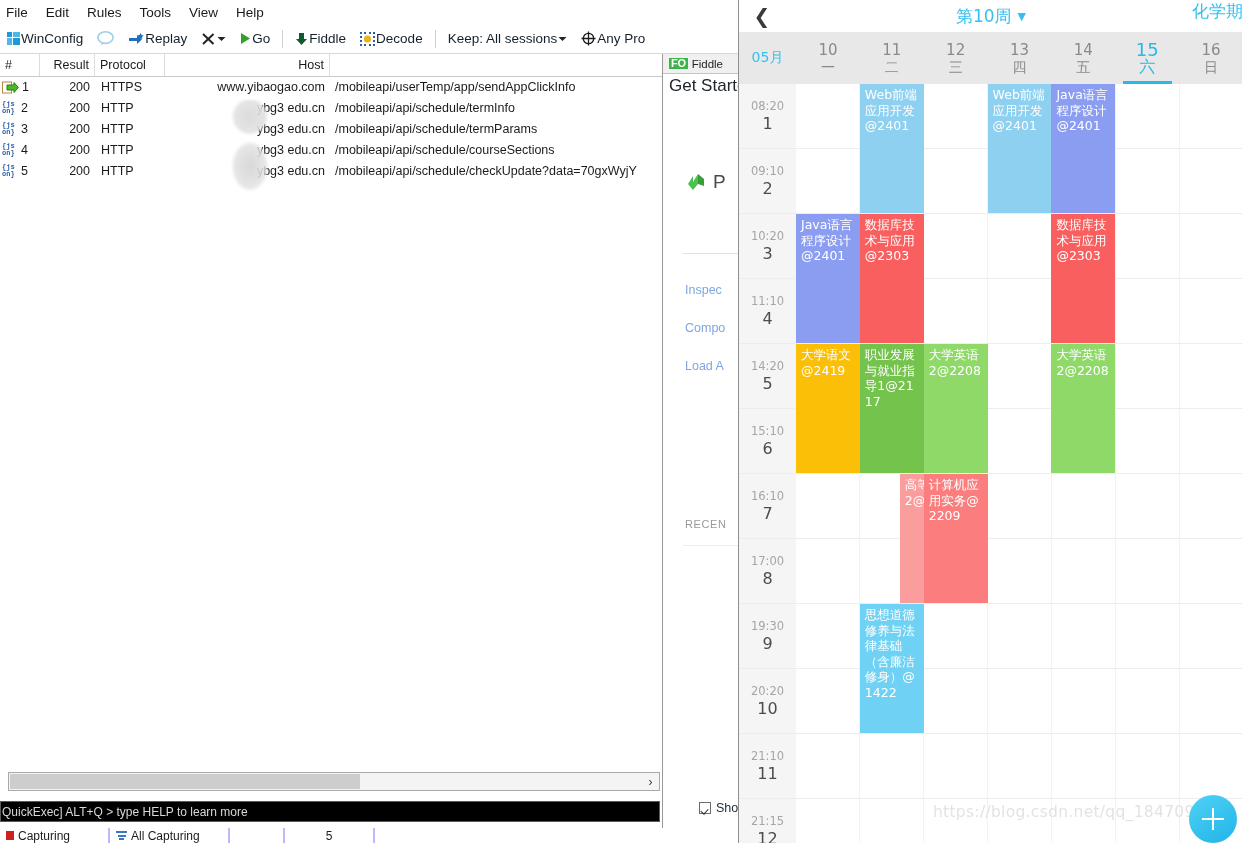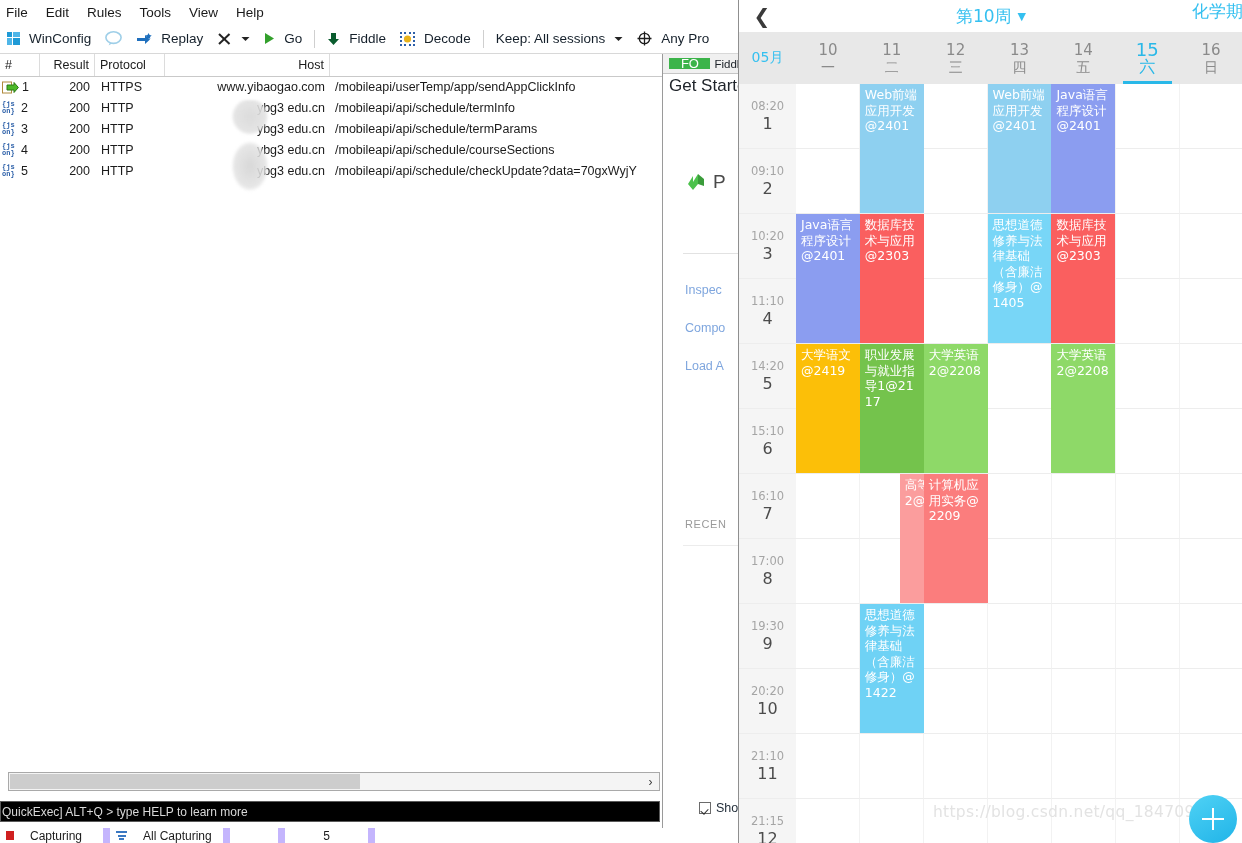--- a/index.html
+++ b/index.html
@@ -10,21 +10,21 @@
     -webkit-font-smoothing:antialiased;
   }
   
   #fiddler{position:absolute;left:0;top:0;width:740px;height:843px;background:#ffffff;overflow:hidden;}
 
   .menubar{height:24px;display:flex;align-items:center;padding-left:2px;background:#ffffff;font-size:13.5px;color:#1a1a1a;}
   .menubar .mi{padding:2px 9px;cursor:default;}
   .menubar .mi:first-child{padding-left:4px;}
 
   .toolbar{height:29px;display:flex;align-items:center;background:#ffffff;font-size:13.5px;color:#15202b;border-bottom:1px solid #d8d8d8;white-space:nowrap;}
-  .tb-item{display:flex;align-items:center;gap:9px;padding:0 7px;height:26px;cursor:default;}
+  .tb-item{display:flex;align-items:center;gap:1px;padding:0 7px;height:26px;cursor:default;}
   .tb-sep{width:1px;height:18px;background:#cfcfcf;margin:0 5px;}
   .ico{display:inline-block;flex:0 0 auto;line-height:0;}
   .winlogo{width:13px;height:13px;position:relative;}
   .winlogo i{position:absolute;background:#2ca3e0;display:block;}
   .winlogo i:nth-child(1){left:0;top:0;width:5px;height:5px;background:#1f9ad6;}
   .winlogo i:nth-child(2){left:6px;top:0;width:7px;height:5px;background:#4fb6e8;}
   .winlogo i:nth-child(3){left:0;top:6px;width:5px;height:7px;background:#4fb6e8;}
   .winlogo i:nth-child(4){left:6px;top:6px;width:7px;height:7px;background:#1f9ad6;}
 
   
@@ -59,36 +59,36 @@
 
   .bigblank{position:absolute;left:0;top:196px;width:740px;height:570px;background:#ffffff;}
 
   .hscroll{position:absolute;left:8px;top:772px;width:652px;height:19px;box-sizing:border-box;border:1px solid #a9a9a9;background:#f4f4f4;display:flex;align-items:center;}
   .hscroll .thumb{height:15px;background:#cdcdcd;width:350px;margin-left:1px;}
   .hscroll .arrow{margin-left:auto;width:17px;text-align:center;font-size:12px;color:#3a3a3a;}
 
   .quickexec{position:absolute;left:0;top:801px;width:660px;height:21px;background:#000000;color:#d8d8d8;font-size:12px;line-height:21px;padding-left:1px;box-sizing:border-box;border:1px solid #5a5a5a;overflow:hidden;}
 
   .statusbar{position:absolute;left:0;top:828px;width:740px;height:15px;display:flex;align-items:center;font-size:12px;color:#1b1b1b;background:#ffffff;overflow:hidden;}
-  .sb-seg{display:flex;align-items:center;gap:16px;box-sizing:border-box;padding:0 6px;height:15px;border-right:7px solid #c4b5fd;}
+  .sb-seg{display:flex;align-items:center;gap:4px;box-sizing:border-box;padding:0 6px;height:15px;border-right:2px solid #c4b5fd;}
   .sb-seg.s1{width:110px;}
   .sb-seg.s2{width:120px;}
   .sb-seg.s3{width:55px;}
   .sb-seg.s4{width:90px;justify-content:center;}
   .rec-dot{width:8px;height:9px;background:#cf2020;display:inline-block;}
   .filt-ico{display:inline-block;width:11px;height:9px;position:relative;}
   .filt-ico i{position:absolute;left:0;background:#3a78c2;height:2px;}
   .filt-ico i:nth-child(1){top:0;width:11px;}
   .filt-ico i:nth-child(2){top:3.5px;width:8px;left:1.5px;}
   .filt-ico i:nth-child(3){top:7px;width:5px;left:3px;}
 
   
   .insp{position:absolute;left:662px;top:54px;width:78px;height:774px;background:#ffffff;border-left:1px solid #9a9a9a;overflow:hidden;font-size:12px;}
   .insp-tab{height:19px;display:flex;align-items:center;gap:4px;padding-left:6px;background:#f0f0f0;border-bottom:1px solid #c5c5c5;color:#20252b;font-size:11.5px;white-space:nowrap;}
-  .fo-badge{background:#3cb44a;color:#fff;font-size:13px;font-weight:400;padding:1px 12px;line-height:9px;letter-spacing:-.3px;}
+  .fo-badge{background:#3cb44a;color:#fff;font-size:11px;font-weight:700;padding:1px 2px;line-height:9px;letter-spacing:-.3px;}
   .insp-sub{height:17px;font-size:17px;color:#20252b;padding:2px 0 0 6px;white-space:nowrap;}
   .insp-body{position:relative;height:730px;background:#fff;}
   .prog-logo{position:absolute;left:22px;top:78px;display:flex;align-items:center;gap:6px;}
   .prog-logo .mark{width:22px;height:22px;}
   .prog-logo .txt{font-size:19px;color:#4a4a4a;}
   .insp-rule{position:absolute;left:20px;top:160px;width:60px;height:1px;background:#e2e2e2;}
   .insp-link{position:absolute;left:22px;font-size:12.5px;color:#7fa6de;white-space:nowrap;}
   .insp-recent{position:absolute;left:22px;top:425px;font-size:11px;color:#9a9a9a;letter-spacing:.6px;}
   .insp-rule2{position:absolute;left:20px;top:452px;width:60px;height:1px;background:#ececec;}
   .insp-chk{position:absolute;left:36px;top:747px;display:flex;align-items:center;gap:5px;font-size:12.5px;color:#24303c;white-space:nowrap;}
@@ -580,21 +580,20 @@
           <div class="daycol" style="height:65px"></div>
           <div class="daycol" style="height:65px"></div>
         </div>
       </div>
     <div class="cellsLayer" id="cells-layer">
         <div class="course" style="left: 14.2857%; width: 14.2857%; top: 0px; height: 129px; background: rgb(142, 208, 240);"><span>Web前端应用开发</span><span>@2401</span></div>
         <div class="course" style="left: 42.8571%; width: 14.2857%; top: 0px; height: 129px; background: rgb(142, 208, 240);"><span>Web前端应用开发</span><span>@2401</span></div>
         <div class="course" style="left: 57.1429%; width: 14.2857%; top: 0px; height: 129px; background: rgb(139, 157, 240);"><span>Java语言程序设计</span><span>@2401</span></div>
         <div class="course" style="left: 0%; width: 14.2857%; top: 130px; height: 129px; background: rgb(139, 157, 240);"><span>Java语言程序设计</span><span>@2401</span></div>
         <div class="course" style="left: 14.2857%; width: 14.2857%; top: 130px; height: 129px; background: rgb(250, 95, 95);"><span>数据库技术与应用</span><span>@2303</span></div>
-        <div class="course" style="left: 42.8571%; width: 14.2857%; top: 130px; height: 129px; background: rgb(120, 214, 247);"><span>思想道德修养与法律基础（含廉洁修身）</span><span>@1405</span></div>
         <div class="course" style="left: 57.1429%; width: 14.2857%; top: 130px; height: 129px; background: rgb(250, 95, 95);"><span>数据库技术与应用</span><span>@2303</span></div>
         <div class="course" style="left: 0%; width: 14.2857%; top: 260px; height: 129px; background: rgb(252, 191, 8);"><span>大学语文</span><span>@2419</span></div>
         <div class="course" style="left: 14.2857%; width: 14.2857%; top: 260px; height: 129px; background: rgb(116, 195, 76);"><span>职业发展与就业指导1</span><span>@2117</span></div>
         <div class="course" style="left: 28.5714%; width: 14.2857%; top: 260px; height: 129px; background: rgb(142, 217, 104);"><span>大学英语2</span><span>@2208</span></div>
         <div class="course" style="left: 57.1429%; width: 14.2857%; top: 260px; height: 129px; background: rgb(142, 217, 104);"><span>大学英语2</span><span>@2208</span></div>
         <div class="course" style="left: 14.2857%; width: 14.2857%; top: 390px; height: 129px; background: rgb(251, 157, 157); margin-left: 40px;"><span>高等数学2</span><span>@2419</span></div>
         <div class="course" style="left: 28.5714%; width: 14.2857%; top: 390px; height: 129px; background: rgb(251, 125, 125);"><span>计算机应用实务</span><span>@2209</span></div>
         <div class="course" style="left: 14.2857%; width: 14.2857%; top: 520px; height: 129px; background: rgb(111, 210, 245);"><span>思想道德修养与法律基础（含廉洁修身）</span><span>@1422</span></div>
       </div>
     <div class="wm">https://blog.csdn.net/qq_18470967</div>

